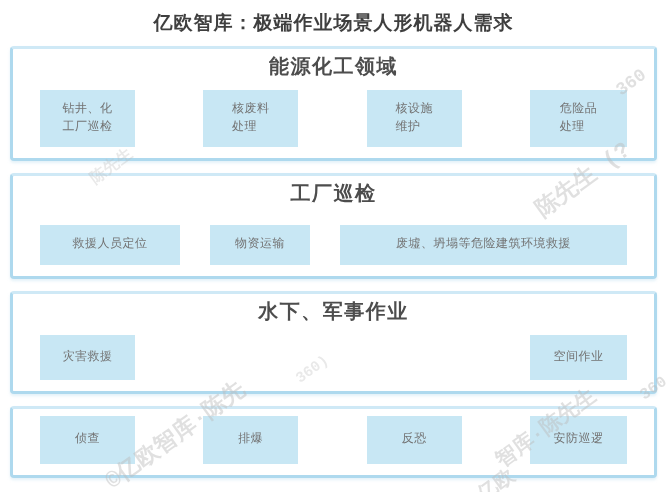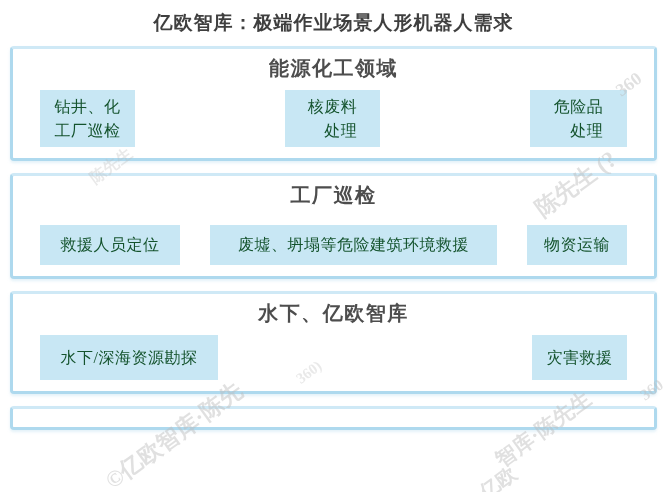--- a/index.html
+++ b/index.html
@@ -3,21 +3,21 @@
 <meta charset="utf-8">
 <style>
   * { margin: 0; padding: 0; box-sizing: border-box; }
   html, body { background: #ffffff; }
   .page {
     position: relative;
     width: 667px;
     height: 492px;
     background: #ffffff;
     overflow: hidden;
-    font-family: Liberation Serif, serif;
+    font-family: Liberation Mono, monospace;
   }
   .page-title {
     padding-top: 10px;
     margin-bottom: 10px;
     text-align: center;
     font-size: 19px;
     font-weight: bold;
     color: #3f3f3f;
     letter-spacing: 1px;
   }
@@ -44,28 +44,28 @@
     line-height: 1.2;
     margin-bottom: 10px;
   }
   .row {
     display: flex;
     justify-content: space-between;
     align-items: stretch;
   }
   .item {
     background: #c8e7f4;
-    color: #14532d;
-    font-size: 16px;
+    color: #737373;
+    font-size: 12px;
     letter-spacing: 0.5px;
     line-height: 1.45;
     display: flex;
     align-items: center;
     justify-content: center;
-    text-align: right;
+    text-align: left;
     white-space: pre-line;
   }
   .w95  { width: 95px;  }
   .w97  { width: 97px;  }
   .w100 { width: 100px; }
   .w140 { width: 140px; }
   .w178 { width: 178px; }
   .w287 { width: 287px; }
   .h57 { min-height: 57px; }
   .h40 { min-height: 40px; margin-top: 8px; }
@@ -104,43 +104,51 @@
 
   <div class="sections">
 
     <section class="panel">
       <h2 class="panel-heading">能源化工领域</h2>
       <div class="row">
         <div class="item w95 h57">钻井、化
 工厂巡检</div>
         <div class="item w95 h57">核废料
 处理</div>
+        <div class="item w95 h57">核设施
+维护</div>
         <div class="item w97 h57">危险品
 处理</div>
       </div>
     </section>
 
     <section class="panel">
       <h2 class="panel-heading">工厂巡检</h2>
       <div class="row">
         <div class="item w140 h40">救援人员定位</div>
+        <div class="item w100 h40">物资运输</div>
         <div class="item w287 h40">废墟、坍塌等危险建筑环境救援</div>
-        <div class="item w100 h40">物资运输</div>
       </div>
     </section>
 
     <section class="panel">
-      <h2 class="panel-heading">水下、亿欧智库</h2>
+      <h2 class="panel-heading">水下、军事作业</h2>
       <div class="row">
-        <div class="item w178 h45">水下/深海资源勘探</div>
         <div class="item w95 h45">灾害救援</div>
+        <div class="item w97 h45">空间作业</div>
       </div>
     </section>
 
     <section class="panel">
+      <div class="row">
+        <div class="item w95 h48">侦查</div>
+        <div class="item w95 h48">排爆</div>
+        <div class="item w95 h48">反恐</div>
+        <div class="item w97 h48">安防巡逻</div>
+      </div>
     </section>
 
   </div>
 
   <div class="watermarks">
     <span class="wm wm1">360</span>
     <span class="wm wm2">陈先生 (?</span>
     <span class="wm wm3">©亿欧智库·陈先</span>
     <span class="wm wm4">360)</span>
     <span class="wm wm5">智库·陈先生</span>

